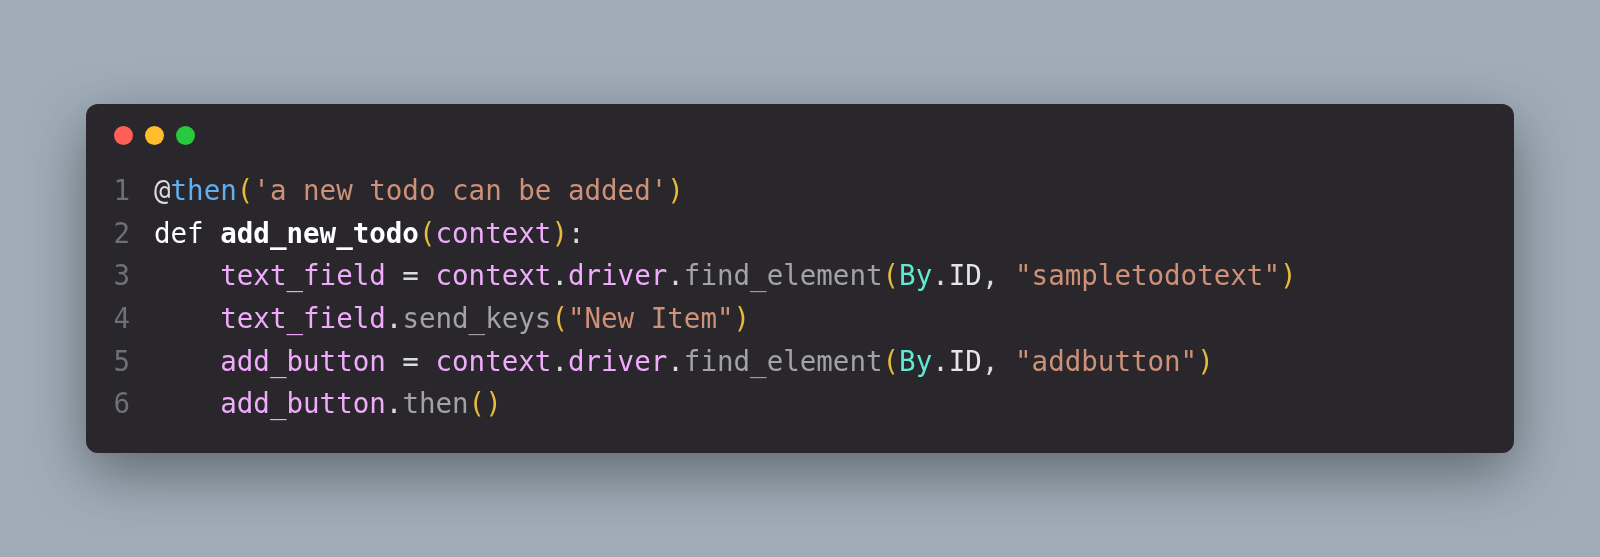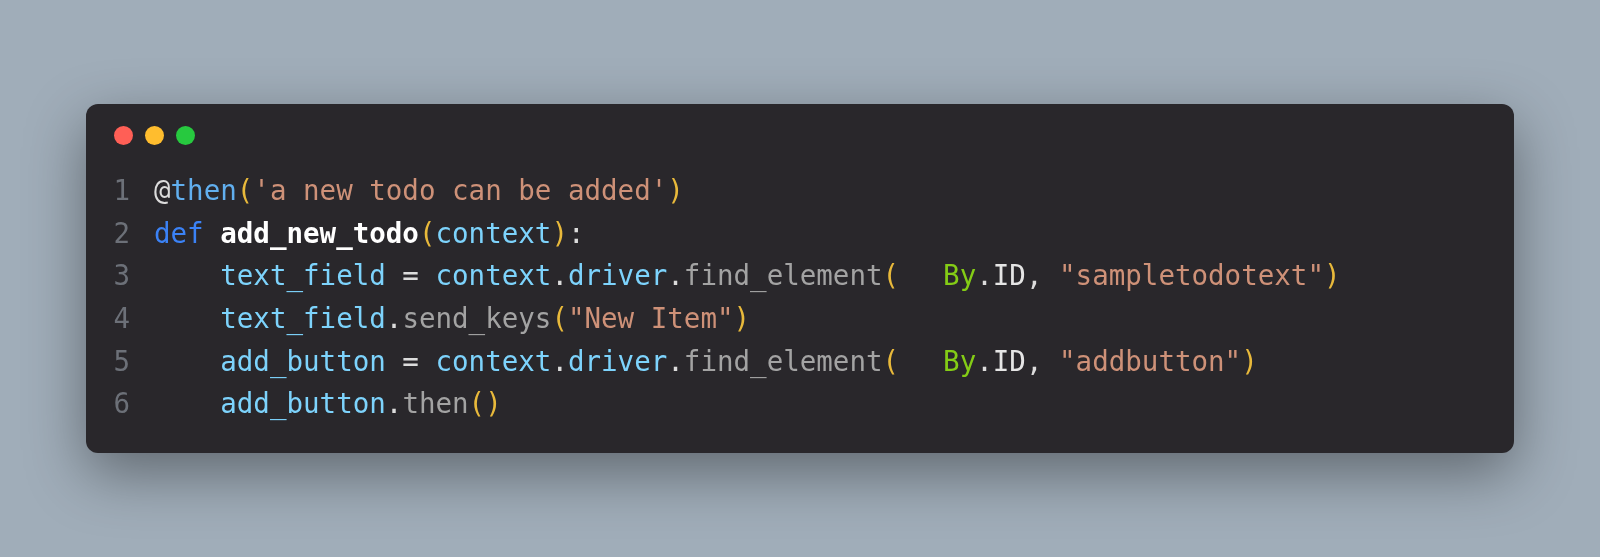--- a/index.html
+++ b/index.html
@@ -55,24 +55,24 @@
       user-select: none;
       flex-shrink: 0;
     }
     .code {
       white-space: pre;
       color: #dcdcdc;
     }
     .tok-operator { color: #dcdcdc; }
     .tok-decorator-name { color: #61afef; margin-top: 16px; }
     .tok-string { color: #ce9178; margin-top: 47px; }
-    .tok-keyword { color: #3b82f6; }
+    .tok-keyword { color: #ffffff; }
     .tok-function-def { color: #ffffff; font-weight: bold; }
-    .tok-identifier { color: #7dd3fc; }
-    .tok-class { color: #84cc16; margin-left: 44px; }
+    .tok-identifier { color: #f0abfc; }
+    .tok-class { color: #5eead4; }
     .tok-attr { color: #e5e5e5; }
     .tok-punct { color: #dcdcdc; }
     .tok-paren { color: #e8b93b; }
     .tok-method { color: #a3a3a3; }
   </style>
 </head>
 <body>
 
 <div class="window">
   <div class="titlebar">

